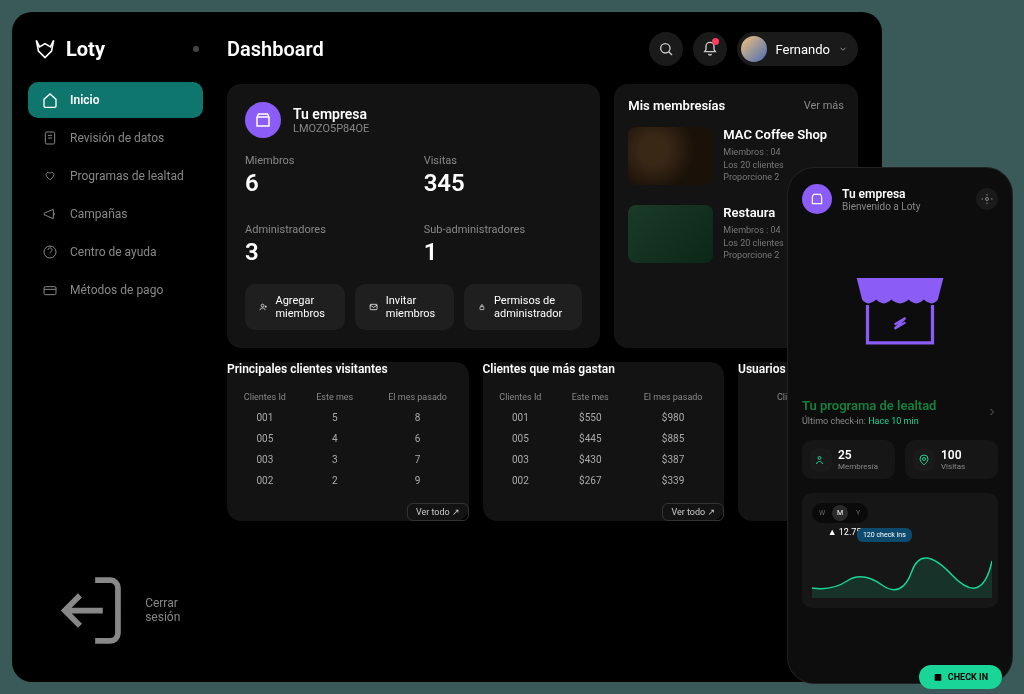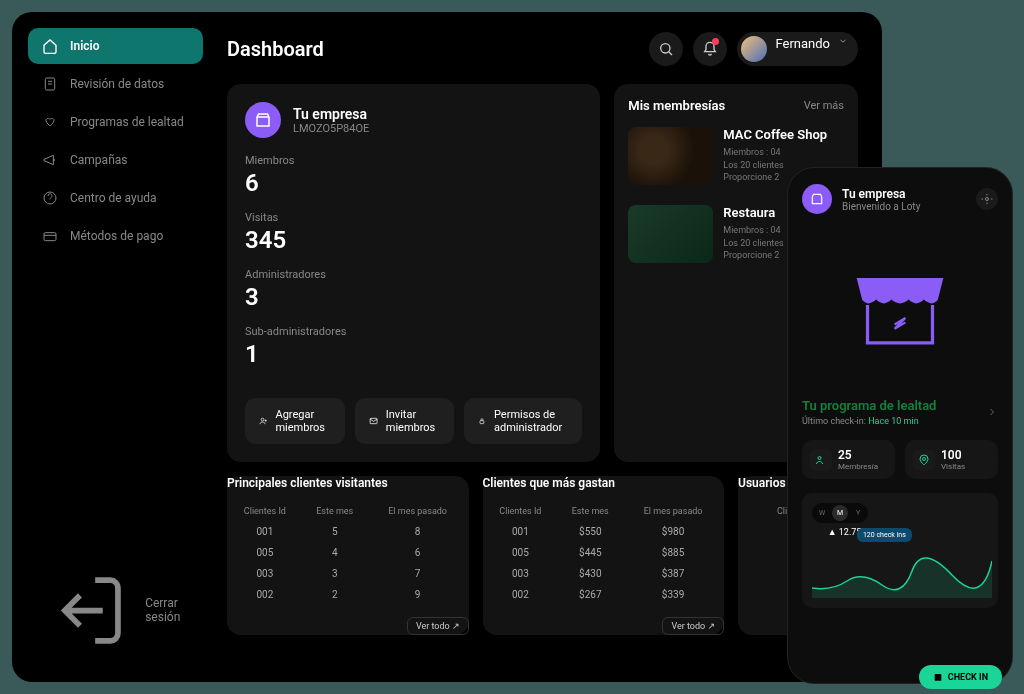--- a/index.html
+++ b/index.html
@@ -14,31 +14,31 @@
 .nav-item.active{background:#0f766e;color:#fff;font-weight:600}
 .nav-item svg{width:16px;height:16px;flex-shrink:0}
 .logout{margin-top:auto;display:flex;align-items:center;gap:12px;padding:10px 14px;color:#888;font-size:12px;cursor:pointer}
 .main{flex:1;padding:0 8px 0 24px;overflow:hidden}
 .topbar{display:flex;align-items:center;padding:4px 0 18px}
 .page-title{color:#fff;font-size:20px;font-weight:600}
 .topbar-right{margin-left:auto;display:flex;align-items:center;gap:10px}
 .icon-btn{width:34px;height:34px;border-radius:50%;background:#1a1a1a;display:flex;align-items:center;justify-content:center;cursor:pointer;position:relative}
 .icon-btn svg{width:16px;height:16px;stroke:#ccc}
 .notif-dot{position:absolute;top:6px;right:8px;width:7px;height:7px;background:#ff3b5c;border-radius:50%}
-.user-pill{display:flex;gap:8px;background:#1a1a1a;border-radius:20px;padding:4px 10px 4px 4px;cursor:pointer}
+.user-pill{display:flex;align-items:center;gap:8px;background:#1a1a1a;border-radius:20px;padding:4px 10px 4px 4px;cursor:pointer}
 .avatar{width:26px;height:26px;border-radius:50%;background:linear-gradient(135deg,#f0c27b,#4b6cb7)}
 .user-pill span{color:#fff;font-size:13px}
 .content{display:flex;gap:14px}
 .left-col{flex:1}
 .company-card{background:#131313;border-radius:14px;padding:18px}
 .company-head{display:flex;align-items:center;gap:12px;margin-bottom:16px}
 .company-icon{width:36px;height:36px;border-radius:50%;background:#8b5cf6;display:flex;align-items:center;justify-content:center}
 .company-name{color:#fff;font-size:14px;font-weight:600}
 .company-code{color:#888;font-size:11px}
-.stats{display:grid;grid-template-columns:1fr;gap:14px 20px;margin-bottom:30px}
+.stats{display:grid;grid-template-columns:1fr 1fr;gap:26px 20px;margin-bottom:18px}
 .stat-label{color:#888;font-size:11px;margin-bottom:2px}
 .stat-value{color:#fff;font-size:24px;font-weight:600}
 .actions{display:flex;gap:10px}
 .action-btn{background:#1f1f1f;border-radius:10px;padding:10px 14px;display:flex;align-items:center;gap:8px;color:#fff;font-size:11px;cursor:pointer}
 .action-btn svg{width:14px;height:14px}
 .right-col{width:265px}
 .memb-card{background:#131313;border-radius:14px;padding:14px;height:100%}
 .memb-head{display:flex;justify-content:space-between;align-items:center;margin-bottom:14px}
 .memb-title{color:#fff;font-size:13px;font-weight:600}
 .ver-mas{color:#888;font-size:11px;cursor:pointer}
@@ -84,20 +84,27 @@
 .m-pct{color:#fff;font-size:9px;margin-top:4px;text-align:right}
 .checkin-btn{position:absolute;right:10px;bottom:-6px;background:#1ad598;color:#000;border-radius:18px;padding:7px 14px;font-size:9px;font-weight:700;display:flex;align-items:center;gap:5px;cursor:pointer}
 .chart-line{position:absolute;bottom:10px;left:10px;right:10px;height:45px}
 .chart-bubble{position:absolute;background:#0c4a6e;border-radius:6px;padding:3px 6px;font-size:7px;color:#fff;left:28%;top:30%}
 </style>
 </head>
 <body>
 
 <div class="desktop">
   <div class="sidebar">
+    <div class="logo">
+      <svg viewBox="0 0 24 24" fill="none" stroke="#fff" stroke-width="1.5">
+          <path d="M4 4l3 6 5-3 5 3 3-6-2 10-6 6-6-6z"></path>
+        </svg>
+      <span>Loty</span>
+      <span class="badge-dot"></span>
+    </div>
     <div class="nav">
       <div class="nav-item active">
           <svg viewBox="0 0 24 24" fill="none" stroke="currentColor" stroke-width="2">
             <path d="M3 11l9-8 9 8v10a2 2 0 01-2 2H5a2 2 0 01-2-2z"></path>
           </svg>
           <span>Inicio</span>
         </div>
       <div class="nav-item">
           <svg viewBox="0 0 24 24" fill="none" stroke="currentColor" stroke-width="1.5">
             <rect x="5" y="3" width="14" height="18" rx="2"></rect>

